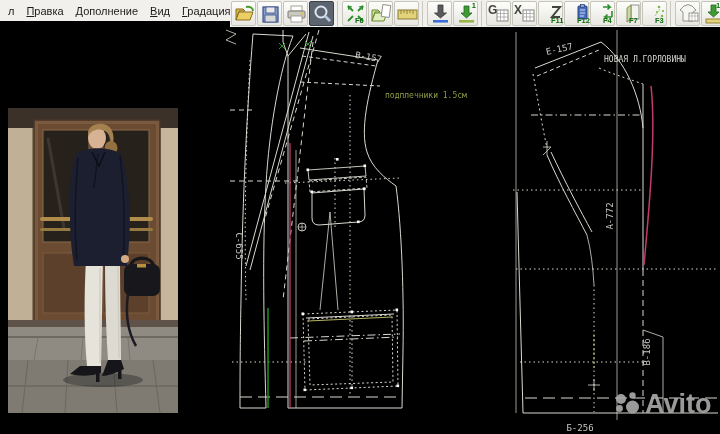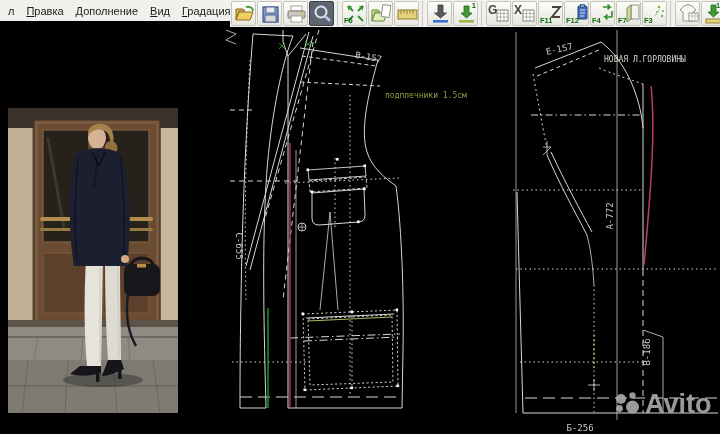--- a/index.html
+++ b/index.html
@@ -14,21 +14,21 @@
 
   
   #toolbar{position:absolute;left:230px;top:0;width:490px;height:27px;background:#f1f0ec;
            display:flex;align-items:flex-start;z-index:30;overflow:hidden;}
   .tbtn{position:relative;width:25px;height:25px;margin:1px 0 0 1px;flex:0 0 auto;
         background:linear-gradient(#fdfdfb,#e7e6e0);border:1px solid #c6c5bc;border-radius:2px;
         box-sizing:border-box;}
   .tbtn.active{background:#5c6470;border-color:#3c424c;}
   .tbtn svg{position:absolute;left:0;top:0;}
   .lblF{position:absolute;left:1px;bottom:0;font-size:7.5px;font-weight:bold;color:#0b6b0b;
-        font-family:"Liberation Sans",sans-serif;line-height:8px;}
+        font-family:"Liberation Sans",sans-serif;line-height:8px;padding-left:11px;}
   .lblBig{position:absolute;left:1px;top:2px;font-size:12px;font-weight:bold;color:#44443f;line-height:12px;}
   .lblGrn{position:absolute;right:1px;top:0;font-size:7.5px;font-weight:bold;color:#0b6b0b;line-height:8px;}
   .sep{width:3px;height:25px;flex:0 0 auto;margin-top:1px;
        border-left:1px solid #c9c8c0;margin-left:3px;}
 
   
   #pattern-canvas{position:absolute;left:0;top:0;z-index:5;}
   #pattern-canvas path,#pattern-canvas line,#pattern-canvas circle,#pattern-canvas rect
       {vector-effect:non-scaling-stroke;}
   .lab{font-family:"DejaVu Sans Mono",monospace;font-size:9px;fill:#c9c9c4;}

